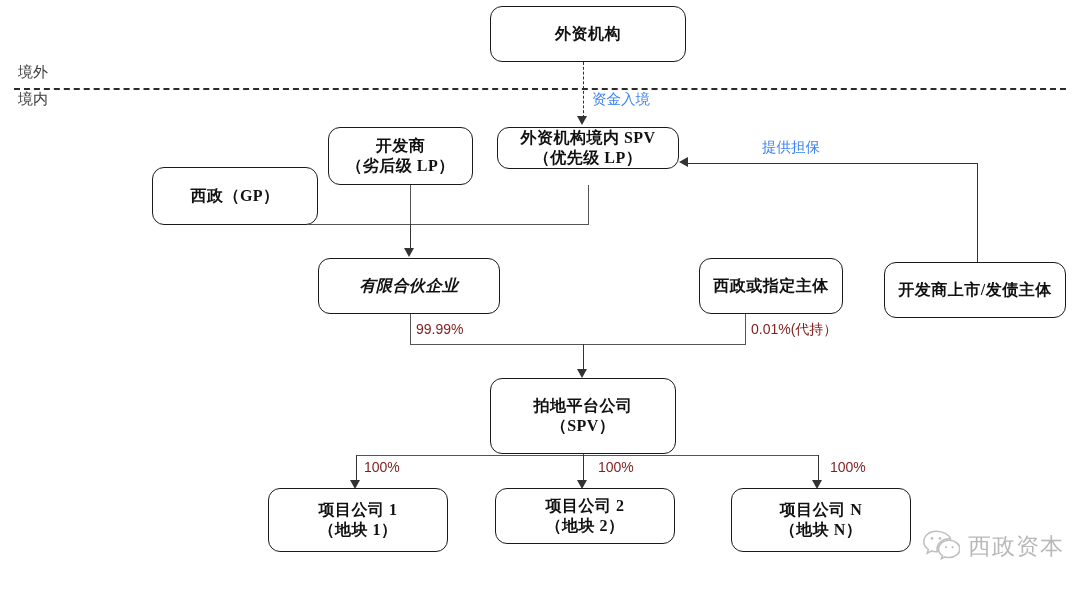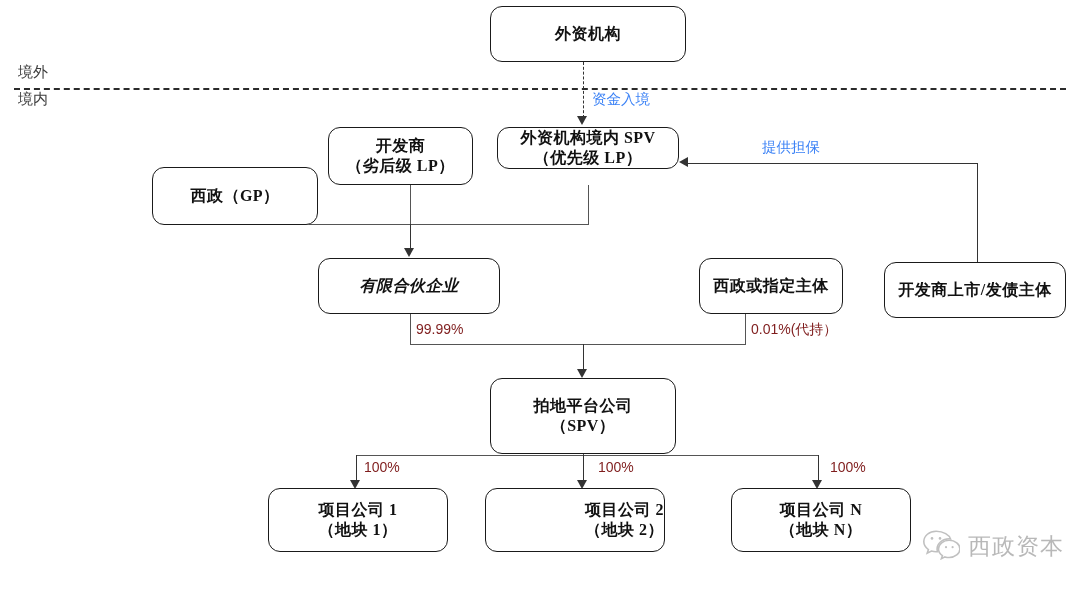--- a/index.html
+++ b/index.html
@@ -210,21 +210,21 @@
 
   <div class="vline dark" style="left:818px; top:455px; height:27px;"></div>
   <div class="arrow-down" style="left:812px; top:480px;"></div>
   <div class="edge-label num" style="left:830px; top:459px;">100%</div>
 
   <div class="node" style="left:268px; top:488px; width:180px; height:64px;">
     <span class="ln">项目公司 1</span>
     <span class="ln">（地块 1）</span>
   </div>
 
-  <div class="node" style="left:485px; top:488px; width:180px; height:64px;align-items:flex-end;">
+  <div class="node" style="left:495px; top:488px; width:180px; height:56px;">
     <span class="ln">项目公司 2</span>
     <span class="ln">（地块 2）</span>
   </div>
 
   <div class="node" style="left:731px; top:488px; width:180px; height:64px;">
     <span class="ln">项目公司 N</span>
     <span class="ln">（地块 N）</span>
   </div>
 
 

